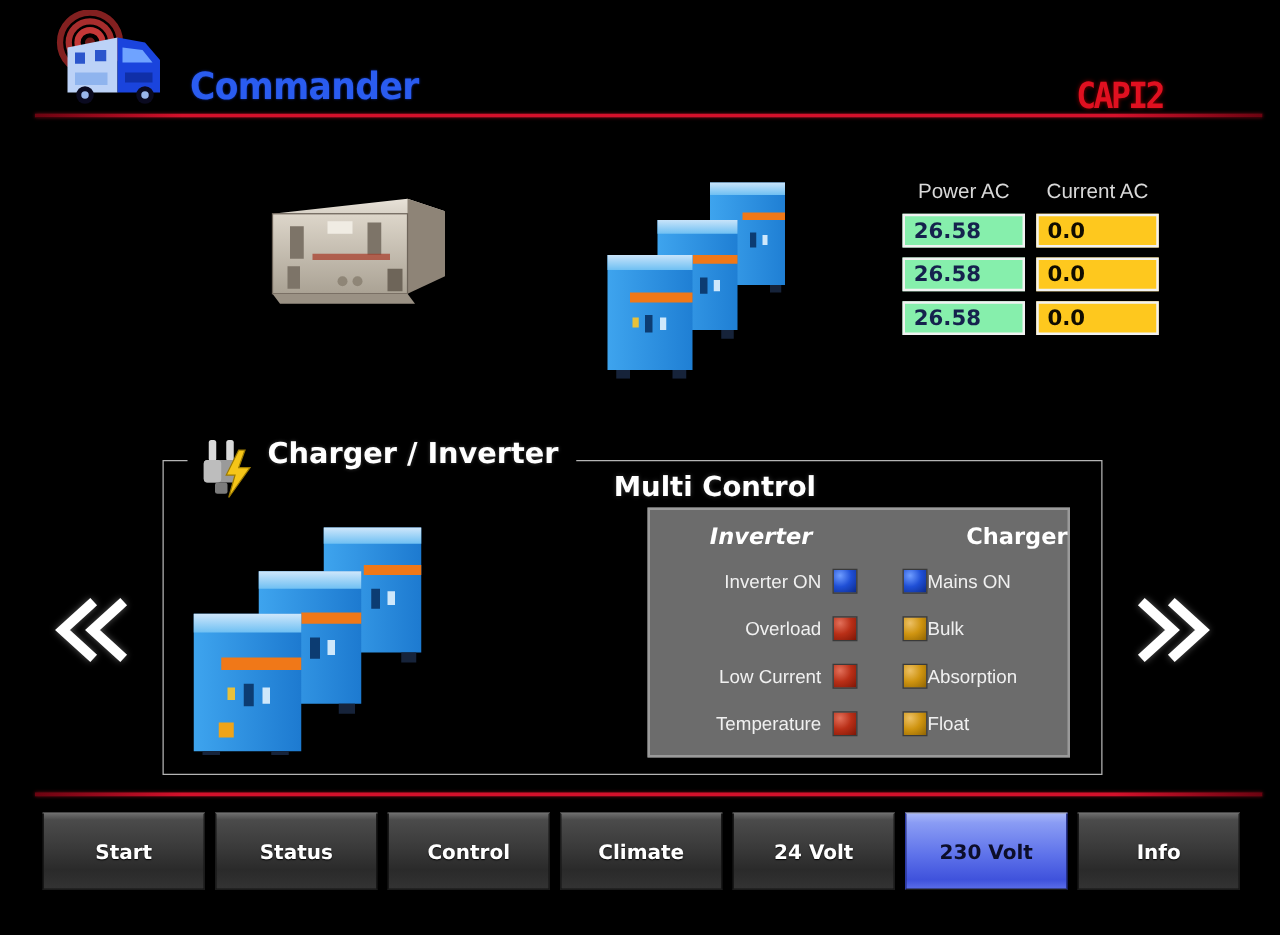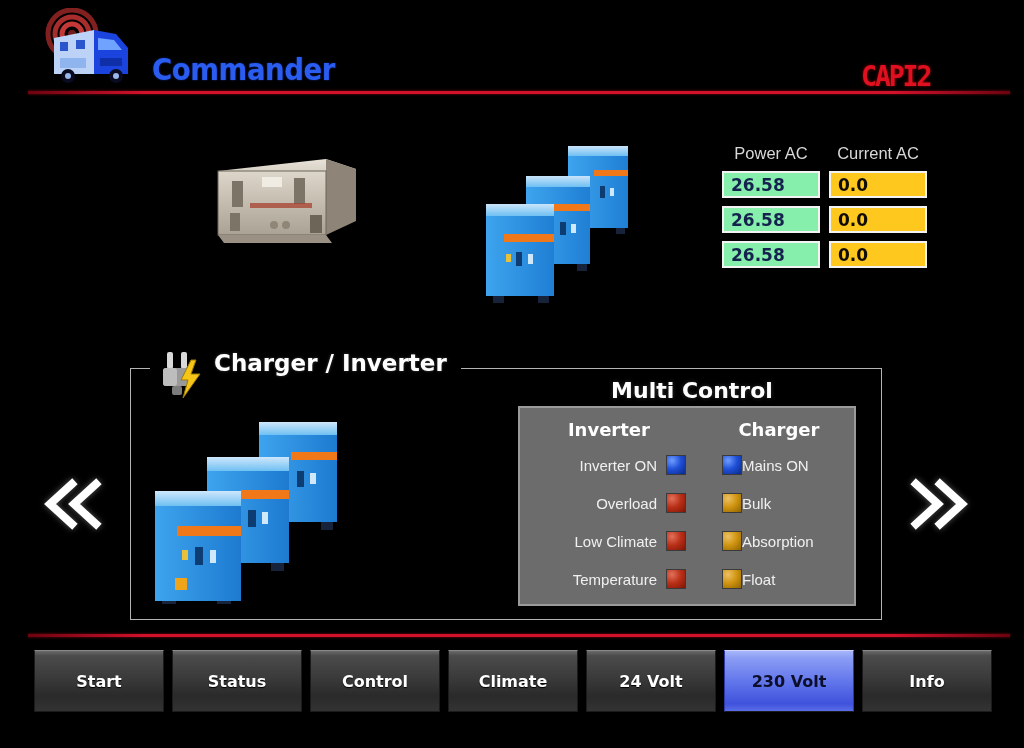--- a/index.html
+++ b/index.html
@@ -92,40 +92,40 @@
   #plug-icon { width: 46px; height: 50px; display: block; }
   #charger-legend-label {
     font-size: 23px; font-weight: bold; color: #ffffff;
     font-family: "DejaVu Sans", sans-serif;
     text-shadow: 0 0 3px rgba(255,255,255,.25);
   }
   #inverter-stack-main { position: absolute; left: 20px; top: 45px; width: 205px; height: 190px; }
 
   
   #multi-control-title {
-    position: absolute; left: 376px; top: 9px; width: 370px;
-    text-align: center;
+    position: absolute; left: 360px; top: 9px; width: 370px;
+    text-align: left;
     font-size: 22px; font-weight: bold; color: #fff;
     font-family: "DejaVu Sans", sans-serif;
     text-shadow: 0 0 4px rgba(255,255,255,.2);
   }
   #multi-control-panel {
     position: absolute; left: 387px; top: 37px;
     width: 338px; height: 200px;
     background: #6c6c6c;
     border: 2px solid #9a9a9a;
   }
   .mc-col-headers { display: flex; padding: 11px 0 6px 0; }
   .mc-col-head {
     font-size: 18px; font-weight: bold; color: #fff;
     font-family: "DejaVu Sans", sans-serif;
     text-align: center;
   }
-  .mc-col-head.inv { width: 180px; }
-  .mc-col-head.chg { width: 158px; text-align: center; padding-left: 6px; }
+  .mc-col-head.inv { width: 180px; font-style: italic; }
+  .mc-col-head.chg { width: 158px; text-align: right; padding-left: 6px; }
 
   .mc-row { display: flex; align-items: center; height: 38px; }
   .mc-inv-label {
     width: 146px; text-align: right; padding-right: 9px;
     font-size: 15px; color: #f0f0f0;
     font-family: "Liberation Sans", sans-serif;
   }
   .mc-chg-label {
     font-size: 15px; color: #f0f0f0;
     font-family: "Liberation Sans", sans-serif;
@@ -371,21 +371,21 @@
 
       <div class="mc-row">
         <div class="mc-inv-label">Overload</div>
         <div class="led led-red"></div>
         <div class="mc-gap"></div>
         <div class="led led-amber"></div>
         <div class="mc-chg-label">Bulk</div>
       </div>
 
       <div class="mc-row">
-        <div class="mc-inv-label">Low Climate</div>
+        <div class="mc-inv-label">Low Current</div>
         <div class="led led-red"></div>
         <div class="mc-gap"></div>
         <div class="led led-amber"></div>
         <div class="mc-chg-label">Absorption</div>
       </div>
 
       <div class="mc-row">
         <div class="mc-inv-label">Temperature</div>
         <div class="led led-red"></div>
         <div class="mc-gap"></div>

